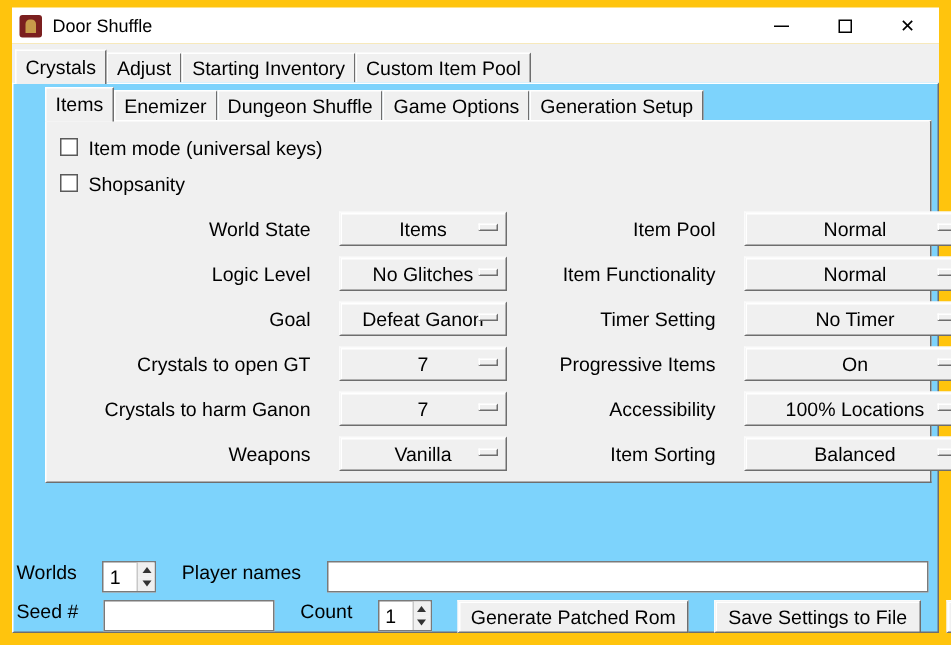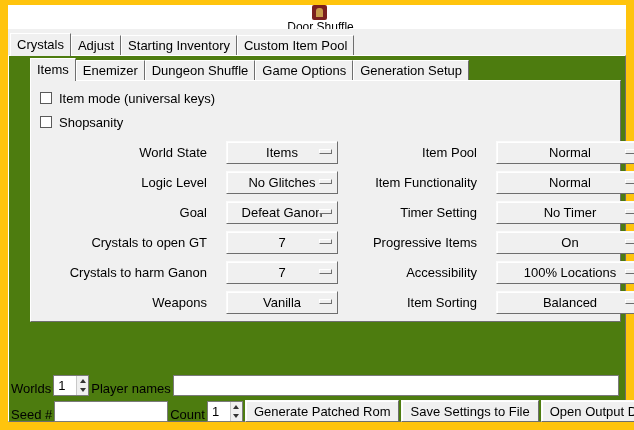--- a/index.html
+++ b/index.html
@@ -13,21 +13,21 @@
   .window {
     position: relative;
     width: 634px; height: 430px;
     background: #ffc40d;
     overflow: hidden;
   }
   
   .titlebar {
     position: absolute; top: 5px; left: 8px; right: 8px; height: 24px;
     background: #ffffff;
-    display: flex; align-items: center; flex-direction: column;
+    display: flex; align-items: center;
   }
   .app-icon {
     width: 15px; height: 15px; margin-left: 5px; flex: 0 0 auto;
     background: #7b1f1f; border-radius: 2px; position: relative;
   }
   .app-icon::after {
     content:""; position:absolute; left:4px; top:3px; width:7px; height:9px;
     background:#c89a4a; border-radius:3px 3px 0 0;
   }
   .title { margin-left: 7px; font-size: 12px; }
@@ -52,21 +52,21 @@
     white-space: nowrap;
   }
   .tab.selected {
     height: 23px; line-height: 22px;
     margin-bottom: -1px;
     z-index: 5;
   }
   .outer-tabbar { left: 2px; top: 2px; height: 24px; }
   .outer-pane {
     position: absolute; left: 0; right: 0; top: 26px; bottom: 0;
-    background: #4d7c0f;
+    background: #7dd3fc;
     border: 1px solid; border-color: #ffffff #6e6e6e #6e6e6e #ffffff;
   }
   .inner-tabbar { left: 21px; top: 1px; height: 23px; }
   .inner-pane {
     position: absolute; left: 21px; top: 24px; width: 591px; height: 242px;
     background: #f0f0f0;
     border: 1px solid; border-color: #ffffff #6e6e6e #6e6e6e #ffffff;
     padding-top: 8px;
   }
   
@@ -95,21 +95,21 @@
   }
   .dd-text { text-align: center; }
   .dd-ind {
     position: absolute; right: 5px; top: 50%; margin-top: -3px;
     width: 13px; height: 5px; background: #f0f0f0;
     border: 1px solid; border-color: #ffffff #6e6e6e #6e6e6e #ffffff;
   }
   
   .bottom-row {
     position: absolute; left: 2px; right: 6px; height: 22px;
-    display: flex; align-items: flex-end; gap: 2px;
+    display: flex; align-items: flex-start; gap: 17px;
   }
   .row1 { top: 318px; }
   .row2 { top: 344px; }
   .blabel { white-space: nowrap; }
   .entry {
     height: 21px; background: #fff; border: 1px solid #7a7a7a;
     font-family: "Liberation Sans", sans-serif; font-size: 13px;
     padding: 0 3px; outline: none;
   }
   .grow { flex: 1 1 auto; min-width: 0; }

